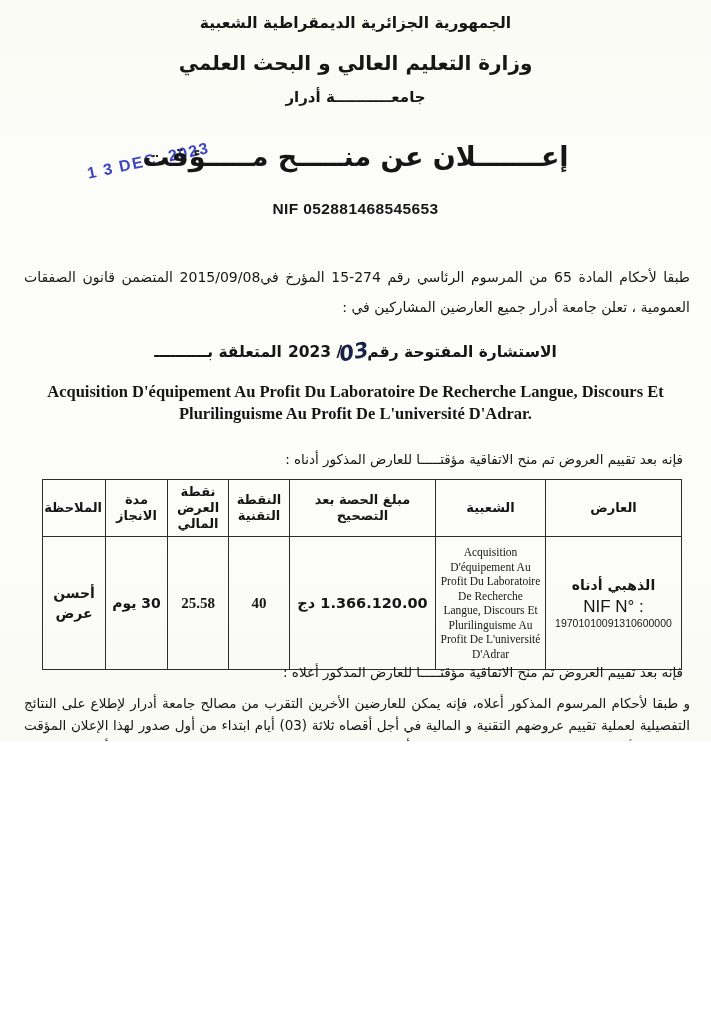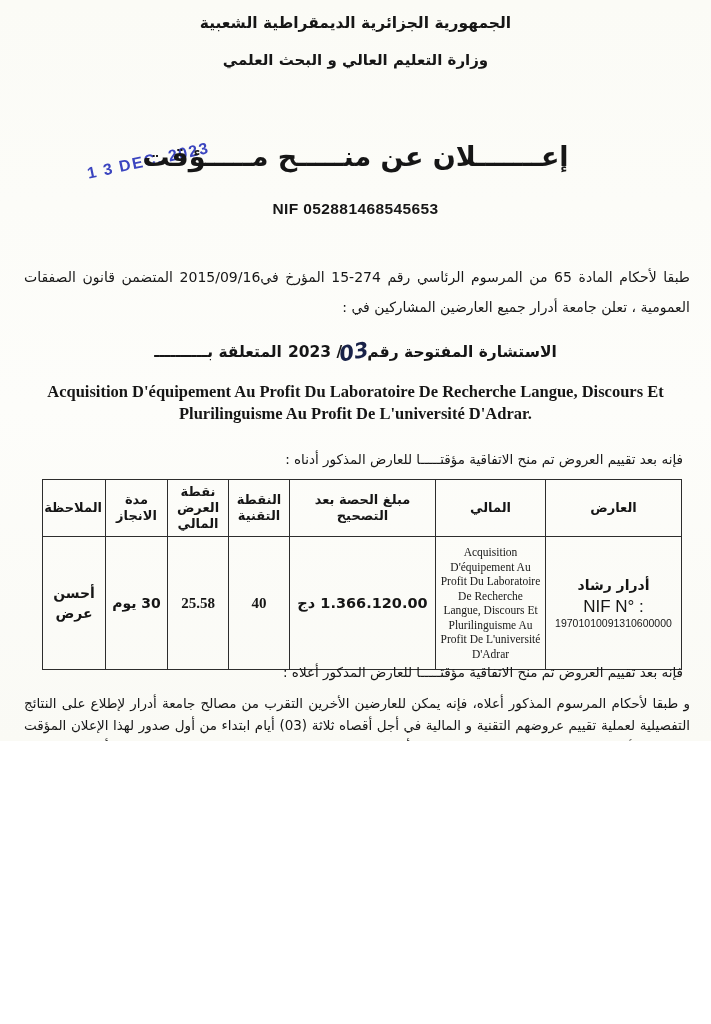--- a/index.html
+++ b/index.html
@@ -6,21 +6,21 @@
   .page{
     position:relative; width:711px; height:741px;
     background:linear-gradient(180deg,#fbfbf6 0%,#fdfdfa 55%,#fafaf5 100%);
     font-family:"DejaVu Sans",sans-serif; color:#161616; overflow:hidden;
   }
   .abs{position:absolute;}
   .ctr{left:0; right:0; text-align:center;}
   .rtl{direction:rtl; unicode-bidi:plaintext;}
 
   .hdr1{top:14px; font-size:15.5px; font-weight:bold;}
-  .hdr2{top:51px; font-size:15px; font-weight:bold;}
+  .hdr2{top:51px; font-size:20px; font-weight:bold;}
   .hdr3{top:88px; font-size:15px; font-weight:bold;}
 
   .date-stamp{
     top:152px; left:86px; transform:rotate(-12deg);
     color:#2b36bb; font-family:"Liberation Sans",sans-serif;
     font-weight:bold; font-size:16px; letter-spacing:1.5px; opacity:.92;
     white-space:nowrap;
   }
 
   .main-title{top:141px; font-size:27px; font-weight:bold; letter-spacing:.5px;}
@@ -91,27 +91,28 @@
   .vu-line1{font-size:15px; font-weight:bold; font-style:italic; line-height:15px;}
   .vu-line2{font-size:12.5px; font-weight:bold; letter-spacing:.5px; line-height:14px;}
 </style>
 </head>
 <body>
 
 <div class="page">
 
   <div class="abs ctr rtl hdr1">الجمهورية الجزائرية الديمقراطية الشعبية</div>
   <div class="abs ctr rtl hdr2">وزارة التعليم العالي و البحث العلمي</div>
+  <div class="abs ctr rtl hdr3">جامعـــــــــــة أدرار</div>
 
   <div class="abs date-stamp">1 3 DEC. 2023</div>
 
   <div class="abs ctr rtl main-title">إعـــــــلان عن منـــــح مـــــؤقت</div>
   <div class="abs ctr nif-line">NIF 052881468545653</div>
 
-  <div class="abs intro">طبقا لأحكام المادة 65 من المرسوم الرئاسي رقم 274-15 المؤرخ في2015/09/16 المتضمن قانون الصفقات العمومية ، تعلن جامعة أدرار جميع العارضين المشاركين في :</div>
+  <div class="abs intro">طبقا لأحكام المادة 65 من المرسوم الرئاسي رقم 274-15 المؤرخ في2015/09/08 المتضمن قانون الصفقات العمومية ، تعلن جامعة أدرار جميع العارضين المشاركين في :</div>
 
   <div class="abs consult">
     <span class="pre">الاستشارة المفتوحة  رقم</span>
     <span class="handnum">03</span>
     <span dir="rtl">/ 2023</span>
     <span class="suf">المتعلقة بــــــــــ</span>
   </div>
 
   <div class="abs french-title">Acquisition D'équipement Au Profit Du Laboratoire De Recherche Langue, Discours Et Plurilinguisme Au Profit De L'université D'Adrar.</div>
 
@@ -123,32 +124,32 @@
         <col style="width:110px">
         <col style="width:146px">
       <col style="width:61px">
         <col style="width:61px">
         <col style="width:62px">
         <col style="width:63px">
     </colgroup>
     <thead>
       <tr>
         <th>العارض</th>
-        <th>المالي</th>
+        <th>الشعبية</th>
         <th>مبلغ الحصة بعد التصحيح</th>
         <th>النقطة التقنية</th>
         <th>نقطة العرض المالي</th>
         <th>مدة الانجاز</th>
         <th>الملاحظة</th>
       </tr>
     </thead>
     <tbody>
       <tr>
         <td class="cell-bidder">
-          <div class="bidder-name">أدرار رشاد</div>
+          <div class="bidder-name">الذهبي أدناه</div>
           <div class="nif-label" dir="ltr">NIF N° :</div>
           <div class="nif-number" dir="ltr">19701010091310600000</div>
         </td>
         <td class="cell-operation">Acquisition D'équipement Au Profit Du Laboratoire De Recherche Langue, Discours Et Plurilinguisme Au Profit De L'université D'Adrar</td>
         <td class="cell-amount rtl">1.366.120.00 دج</td>
         <td class="cell-score">40</td>
         <td class="cell-score">25.58</td>
         <td class="cell-duration rtl">30 يوم</td>
         <td class="cell-note">أحسن عرض</td>
       </tr>

